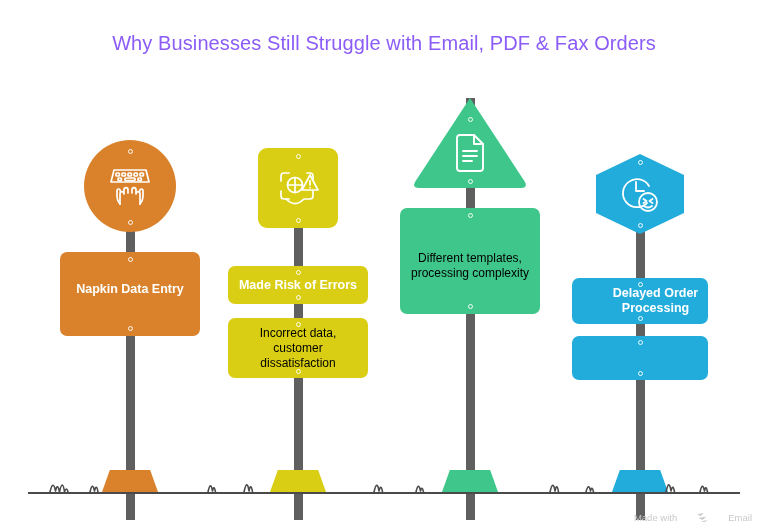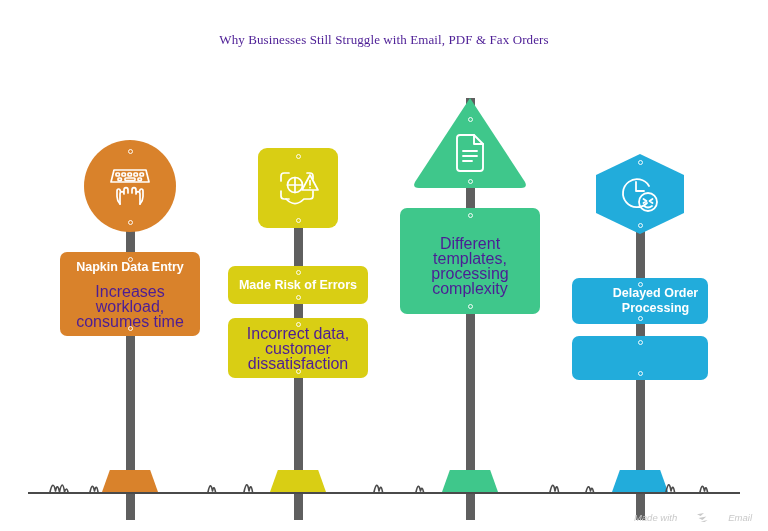--- a/index.html
+++ b/index.html
@@ -9,24 +9,23 @@
     font-family:"Liberation Sans",sans-serif;
     overflow:hidden;
     position:relative;
   }
   #canvas{position:absolute;inset:0;width:768px;height:531px;}
 
   .title{
     position:absolute;
     left:0;top:32px;width:768px;
     text-align:center;
-    font-size:13px;
-    color:#4c1d95;
+    font-size:20px;
+    color:#8b5cf6;
     letter-spacing:.1px;
-    font-family:Liberation Serif, serif;
   }
 
   .post{position:absolute;}
 
   .pole{
     position:absolute;
     width:9px;
     background:#5f5f5f;
     left:50%;margin-left:-4.5px;
   }
@@ -51,23 +50,23 @@
     text-align:center;
     color:#ffffff;
     padding:7px 8px;
   }
   .panel .ph{
     font-weight:bold;
     font-size:12.5px;
     line-height:15px;
   }
   .panel .pb{
-    font-size:16px;
+    font-size:12px;
     line-height:15px;
-    color:#4c1d95;
+    color:#000000;
   }
   .panel .gap{height:9px;}
 
   .screw{
     position:absolute;
     width:5px;height:5px;
     border-radius:50%;
     border:1.4px solid rgba(255,255,255,.92);
     box-sizing:border-box;
     left:50%;margin-left:-2.5px;
@@ -88,21 +87,21 @@
     left:28px;top:492px;
     width:712px;height:1.6px;
     background:#4a4a4a;
   }
 
   .watermark{
     position:absolute;
     right:16px;bottom:8px;
     font-size:9.5px;
     color:#c9c9c9;
-    display:flex;align-items:center;gap:20px;font-style:italic;
+    display:flex;align-items:center;gap:20px;
   }
   svg{display:block;overflow:visible;}
 </style>
 </head>
 <body>
 
 <div id="canvas">
 
   <div class="title">Why Businesses Still Struggle with Email, PDF &amp; Fax Orders</div>
 
@@ -129,21 +128,20 @@
           <path d="M32 38 q3-3.6 3-7.5 V25 q0-2-1.6-2 t-1.6 2"></path>
         </svg>
       </span>
       <div class="screw" style="top:9px;"></div>
       <div class="screw" style="bottom:7px;"></div>
     </div>
 
     <div class="panel" style="top:156px;width:140px;height:84px;margin-left:-70px;background:#d9822b;">
       <div class="ph">Napkin Data Entry</div>
       <div class="gap"></div>
-      <div class="pb">Increases workload, consumes time</div>
       <div class="screw" style="top:5px;"></div>
       <div class="screw" style="bottom:5px;"></div>
     </div>
   </div>
 
   <div class="post" style="left:228px;top:96px;width:140px;height:400px;">
     <div class="pole" style="top:54px;height:370px;"></div>
     <div class="base" style="top:374px;background:#d9ce14;"></div>
 
     <div class="head square" style="top:52px;width:80px;height:80px;margin-left:-40px;background:#d9ce14;">

